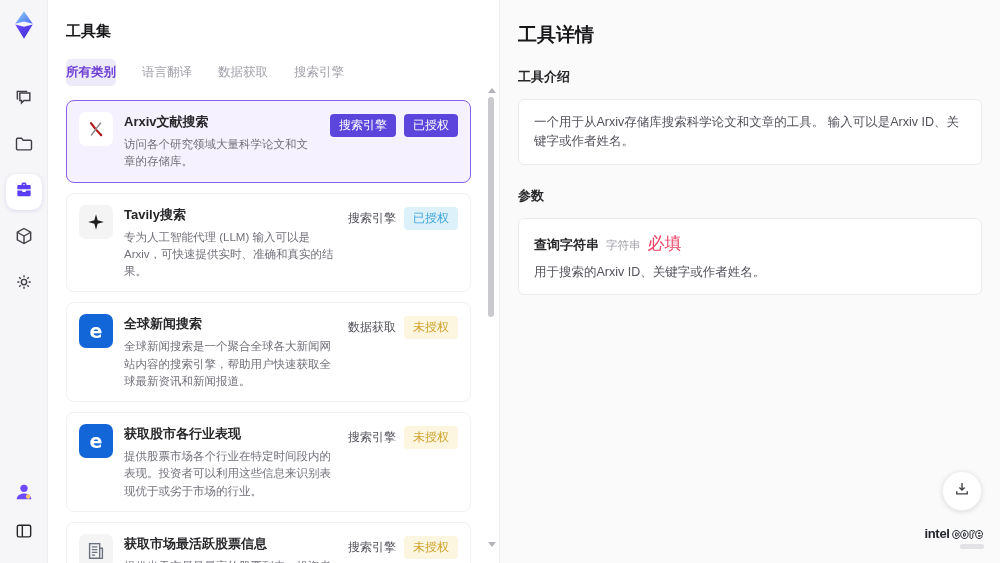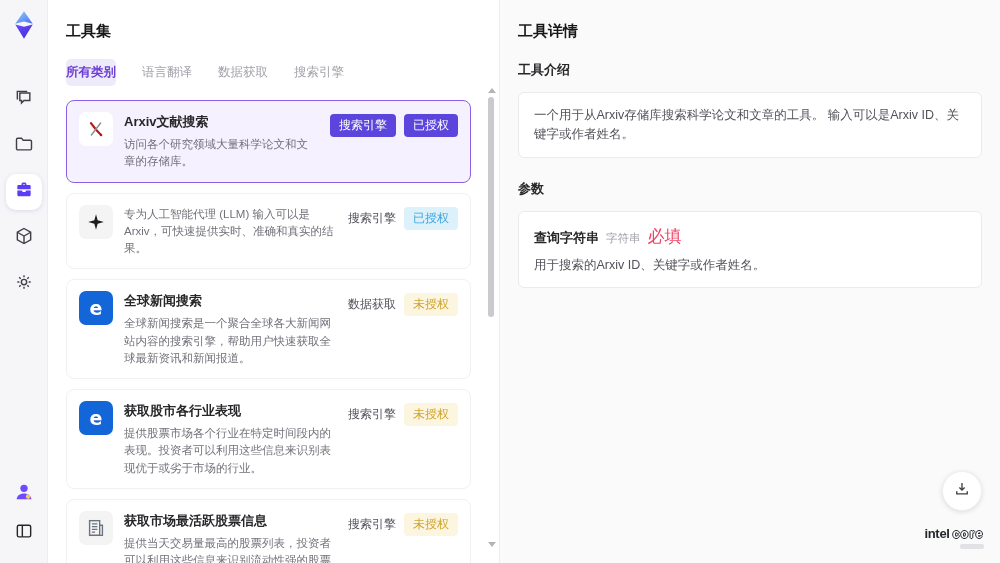--- a/index.html
+++ b/index.html
@@ -58,21 +58,21 @@
   .scrollbar { position:absolute; top:88px; bottom:0; right:4px; width:8px; }
   .scroll-up, .scroll-down {
     position:absolute; left:1px; width:0; height:0; border-left:4px solid transparent;
     border-right:4px solid transparent;
   }
   .scroll-up { top:0; border-bottom:5px solid #b3b3ba; }
   .scroll-down { bottom:16px; border-top:5px solid #b3b3ba; }
   .scroll-thumb { position:absolute; top:9px; left:1px; width:6px; height:220px; background:#c9c9ce; border-radius:3px; }
   
   .detail-panel { flex:1; background:#fafafa; padding:16px 18px; position:relative; }
-  .detail-title { font-size:15px; font-weight:bold; margin:6px 0 20px; color:#18181b; }
+  .detail-title { font-size:19px; font-weight:bold; margin:6px 0 20px; color:#18181b; }
   .section-h { font-size:13px; font-weight:bold; color:#27272a; margin-bottom:13px; }
   .white-box {
     background:#fff; border:1px solid #ebebee; border-radius:6px;
     padding:13px 15px; margin-bottom:22px;
   }
   .intro-text { font-size:12.5px; color:#52525b; line-height:1.5; }
   .param-line { display:flex; align-items:baseline; gap:7px; margin-bottom:9px; }
   .param-name { font-size:13px; font-weight:bold; color:#27272a; }
   .param-type { font-size:11.5px; color:#a1a1aa; }
   .param-required { font-size:17px; color:#ef4466; }
@@ -199,20 +199,21 @@
     </div>
   </div>
 
   <div class="card">
     <div class="t-icon ic-tavily-star-icon">
           <svg viewBox="0 0 24 24">
             <path d="M12 3.5 L13.8 10.2 L20.5 12 L13.8 13.8 L12 20.5 L10.2 13.8 L3.5 12 L10.2 10.2 Z" fill="#1c1c1e"></path>
           </svg>
         </div>
     <div class="t-body">
+      <div class="t-title">Tavily搜索</div>
       <div class="t-desc">专为人工智能代理 (LLM) 输入可以是Arxiv，可快速提供实时、准确和真实的结果。</div>
     </div>
     <div class="t-badges">
       <span class="t-cat">搜索引擎</span>
       <span class="t-auth ok">已授权</span>
     </div>
   </div>
 
   <div class="card">
     <div class="t-icon ic-blue-e-logo-icon">

